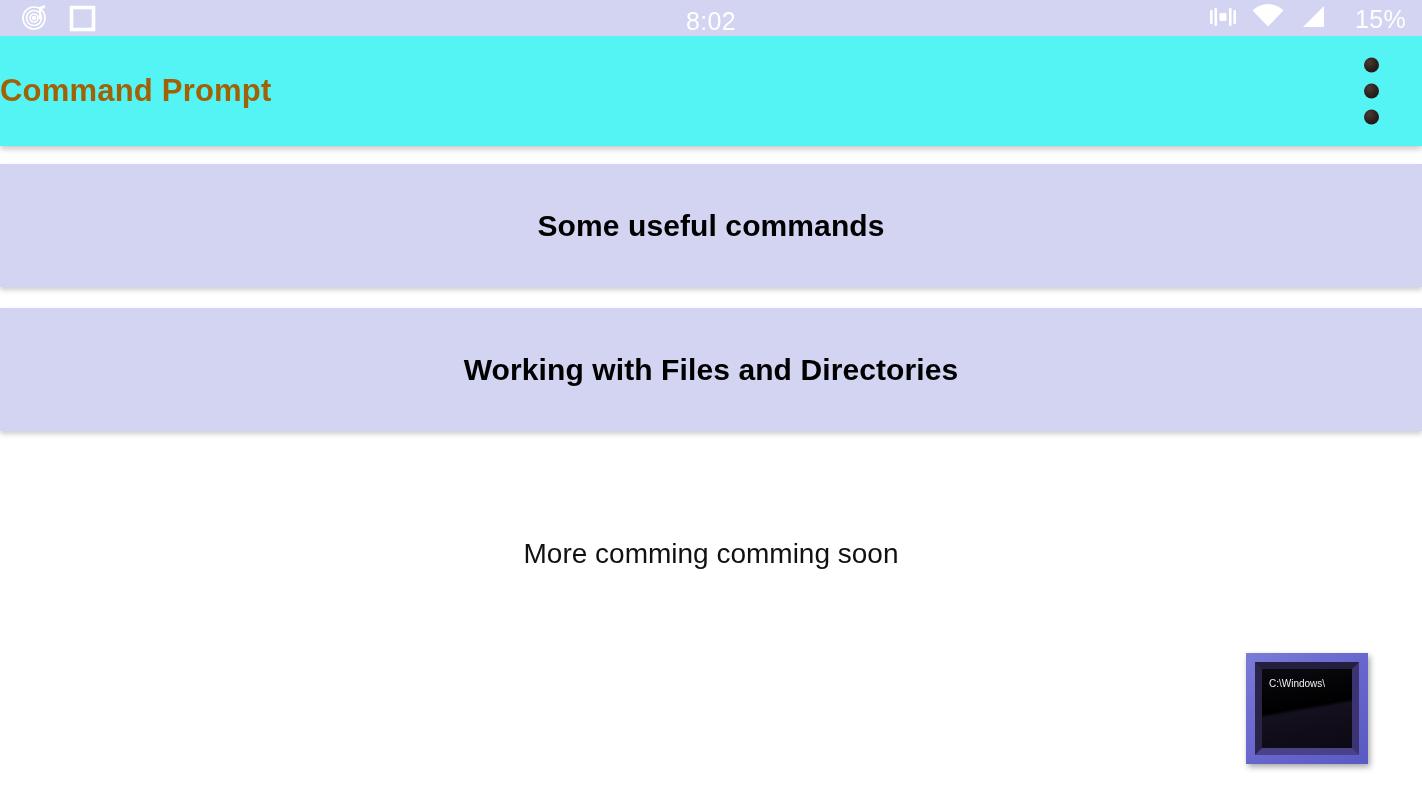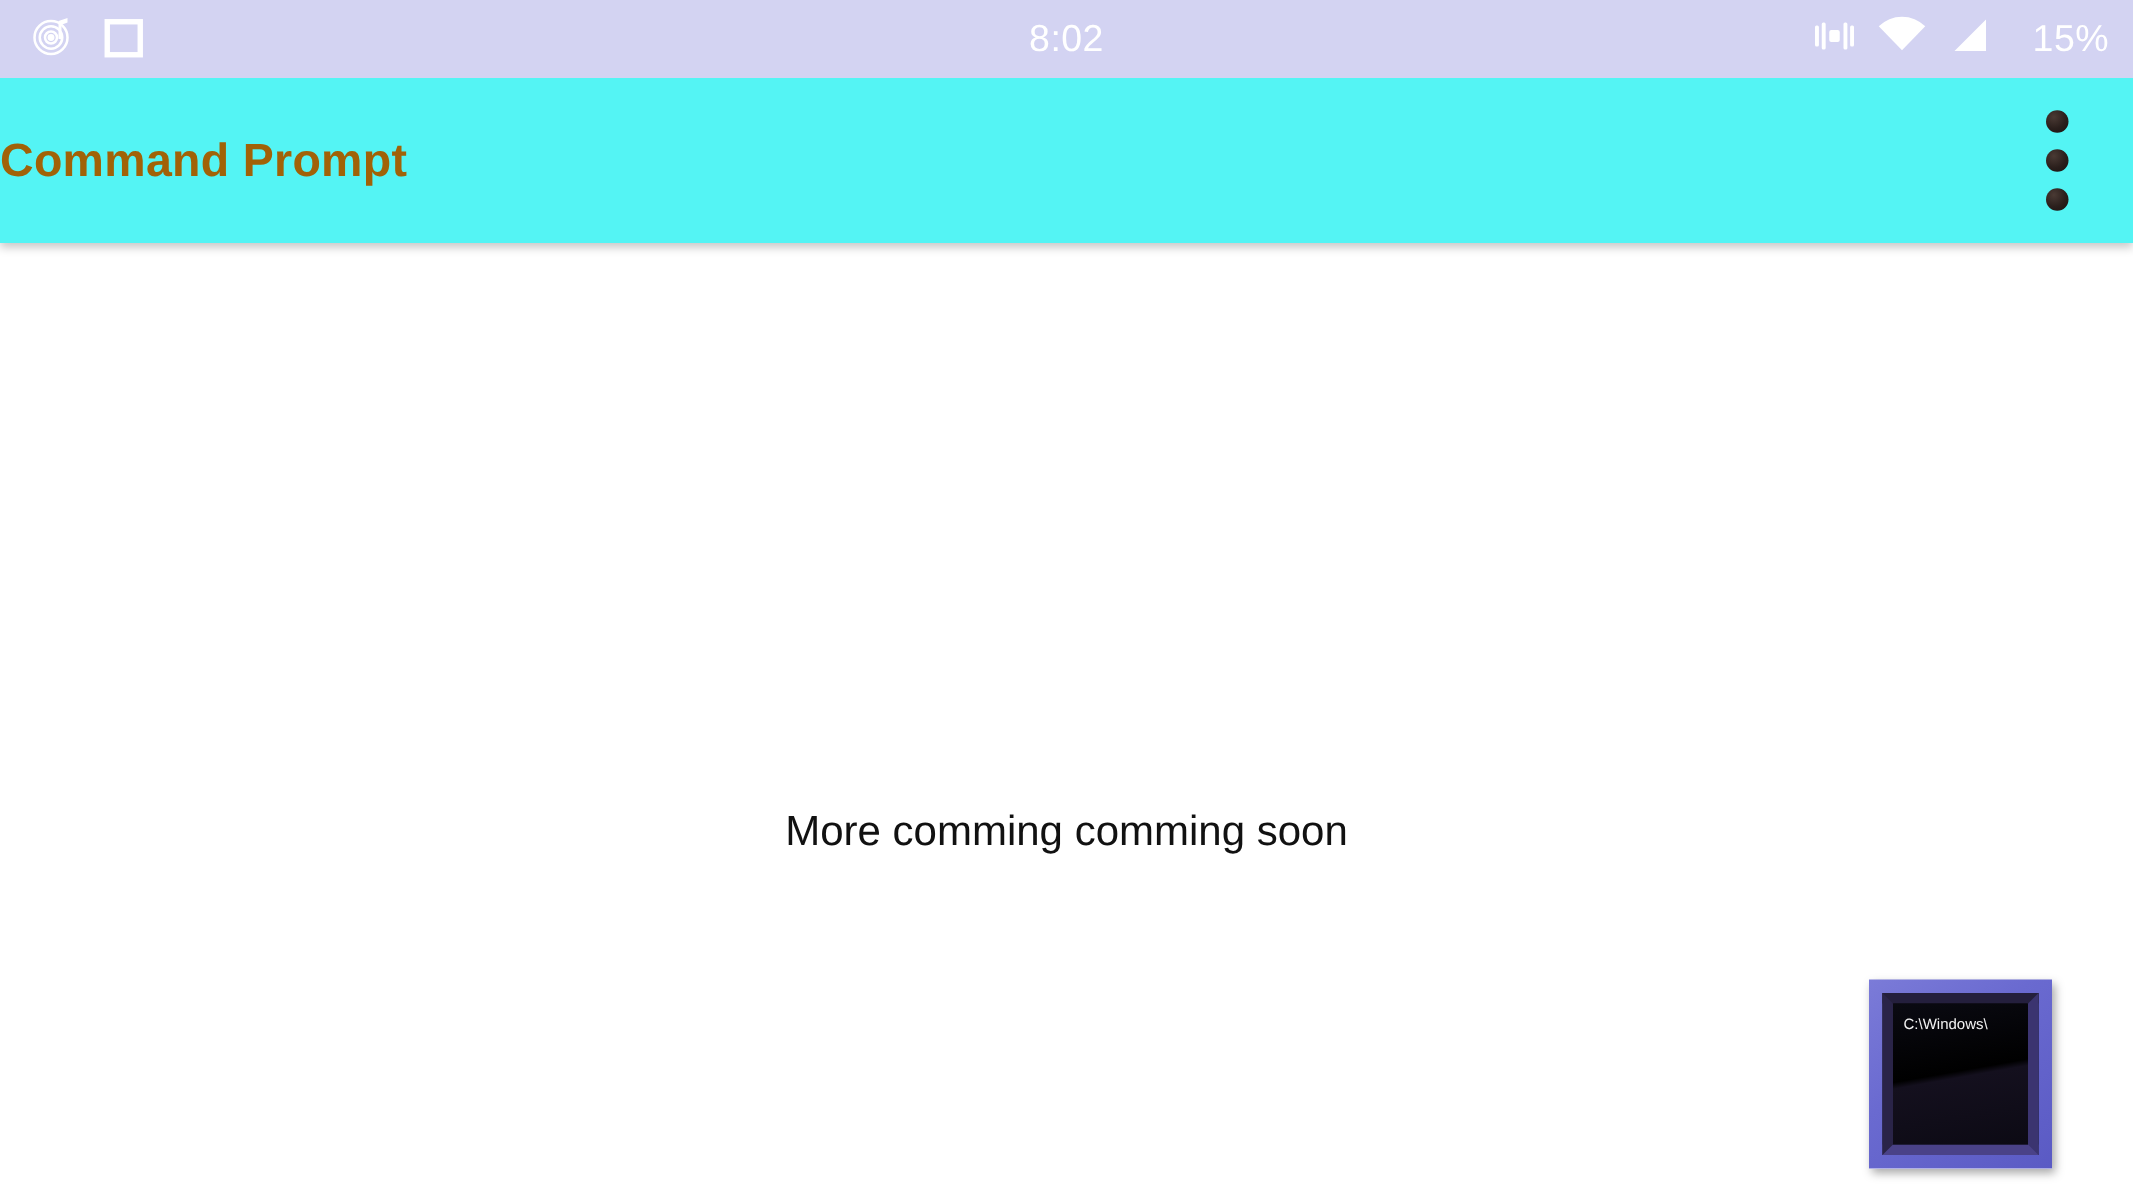--- a/index.html
+++ b/index.html
@@ -15,24 +15,24 @@
   #app {
     position: relative;
     width: 1422px;
     height: 800px;
     background: #ffffff;
   }
 
   
   .status-bar {
     position: relative;
-    height: 52px;
+    height: 36px;
     background: #d3d3f2;
     display: flex;
-    align-items: center;
+    align-items: flex-end;
     padding: 0 16px 0 20px;
     z-index: 5;
   }
   .status-left {
     display: flex;
     align-items: center;
     gap: 18px;
   }
   .status-center {
     position: absolute;
@@ -128,21 +128,21 @@
     font-size: 28px;
     color: #111111;
   }
 
   
   .cmd-thumb {
     position: absolute;
     left: 1246px;
     top: 653px;
     width: 122px;
-    height: 126px;
+    height: 111px;
     background: linear-gradient(140deg, #7b7bd8 0%, #6a6ad0 40%, #5a5ac4 100%);
     padding: 9px;
     box-shadow: 2px 3px 6px rgba(0,0,0,0.35);
     cursor: pointer;
   }
   .cmd-inner {
     position: relative;
     width: 100%;
     height: 100%;
     background: #000000;
@@ -225,20 +225,31 @@
 
   <div class="app-bar">
     <span class="app-bar-title">Command Prompt</span>
     <div class="overflow-menu">
       <span class="dot"></span>
       <span class="dot"></span>
       <span class="dot"></span>
     </div>
   </div>
 
+  <div class="list-area">
+
+    <div class="command-card">
+      <span class="card-label">Some useful commands</span>
+    </div>
+
+    <div class="command-card">
+      <span class="card-label">Working with Files and Directories</span>
+    </div>
+
+  </div>
 
   <div class="footer-note">More comming comming soon</div>
 
   <div class="cmd-thumb">
     <div class="cmd-inner">
       <div class="cmd-screen"></div>
       <span class="cmd-path">C:\Windows\</span>
     </div>
   </div>
 

